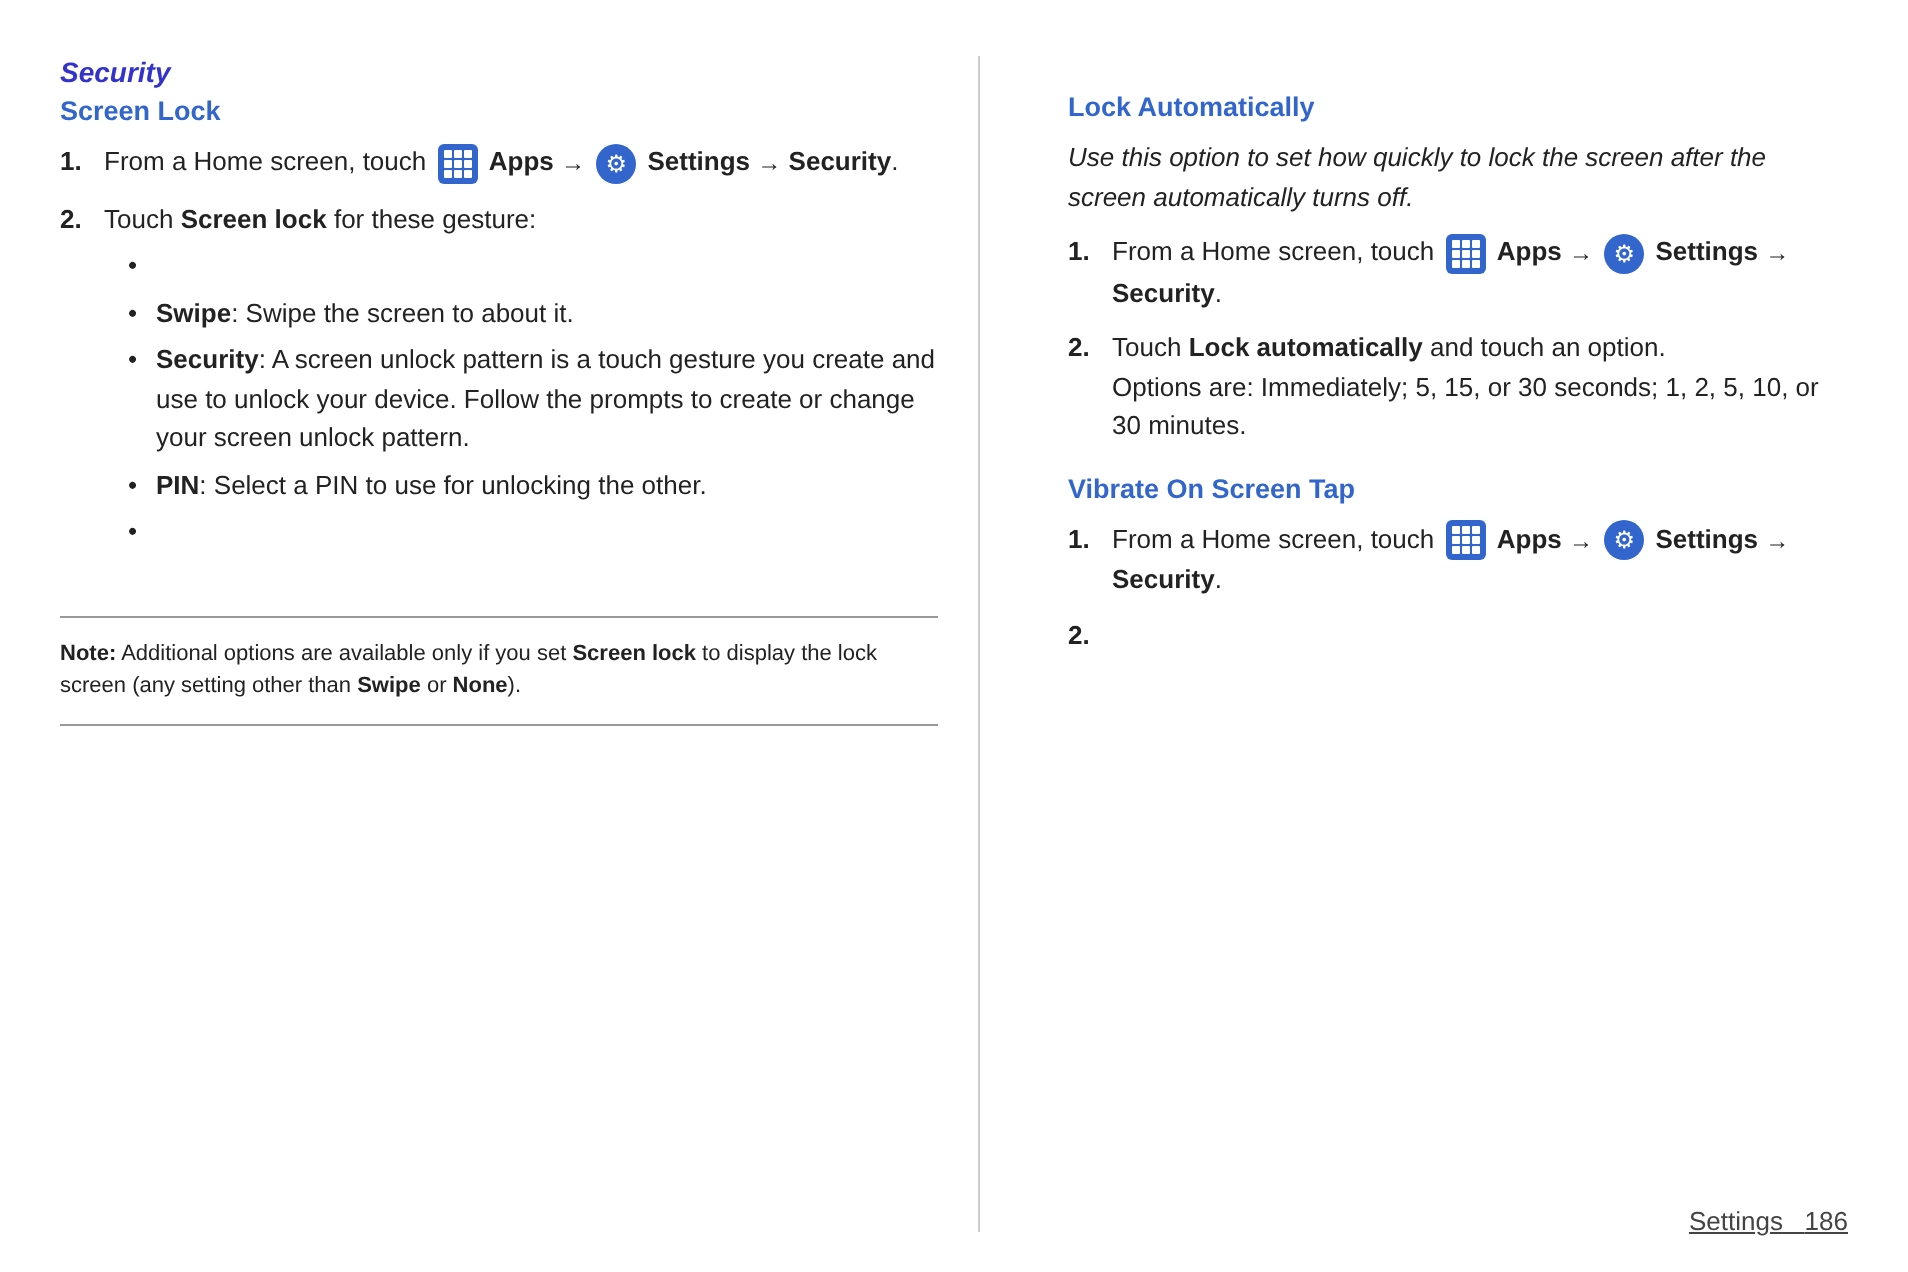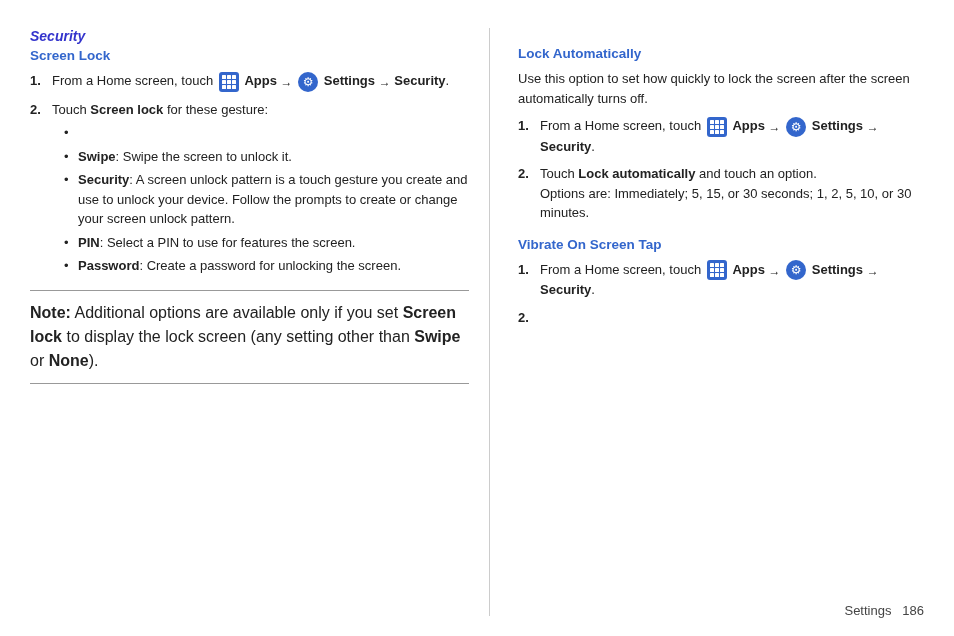--- a/index.html
+++ b/index.html
@@ -12,21 +12,21 @@
       height: 636px;
       overflow: hidden;
       position: relative;
     }
 
     .page {
       display: flex;
       width: 954px;
       height: 636px;
       padding: 28px 30px 20px 30px;
-      gap: 0;
+      gap: 16px;
     }
 
     .left-col {
       width: 460px;
       padding-right: 20px;
       border-right: 1px solid #ccc;
       flex-shrink: 0;
     }
 
     .right-col {
@@ -55,20 +55,21 @@
       font-weight: bold;
       color: #3366cc;
       font-size: 13.5px;
       margin-bottom: 8px;
     }
 
     p {
       margin-bottom: 8px;
       line-height: 1.5;
       font-size: 13px;
+      font-style: italic;
     }
 
     .numbered-list {
       list-style: none;
       padding: 0;
       margin-bottom: 10px;
     }
 
     .numbered-list > li {
       display: flex;
@@ -155,22 +156,22 @@
       display: inline;
       font-size: 12px;
       color: #222;
       vertical-align: middle;
     }
 
     .note-box {
       border-top: 1.5px solid #999;
       border-bottom: 1.5px solid #999;
       padding: 10px 0;
-      margin-top: 10px;
-      font-size: 16px;
+      margin-top: 28px;
+      font-size: 11px;
       line-height: 1.5;
     }
 
     .checkmark-icon {
       display: inline-block;
       width: 18px;
       height: 18px;
       border: 2px solid #3366cc;
       border-radius: 3px;
       vertical-align: middle;
@@ -188,20 +189,21 @@
       left: 1px;
       font-weight: bold;
     }
 
     .page-footer {
       position: absolute;
       bottom: 18px;
       right: 30px;
       font-size: 13px;
       color: #444;
+      text-decoration: underline;
     }
   </style>
 </head>
 <body>
 
 <div class="page">
 
   <div class="left-col">
 
     <div class="section-title-italic">Security</div>
@@ -239,33 +241,32 @@
         <span>
           <span>Touch</span>
           <strong>Screen lock</strong>
           <span>for these gesture:</span>
           <ul class="bullet-list">
             <li>
               <span class="bullet">•</span>
             </li>
             <li>
               <span class="bullet">•</span>
-              <span><strong>Swipe</strong><span>: Swipe the screen to unlock it.</span></span>
+              <span><strong>Swipe</strong><span>: Swipe the screen to about it.</span></span>
             </li>
             <li>
               <span class="bullet">•</span>
               <span><strong>Security</strong><span>: A screen unlock pattern is a touch gesture you create and use to unlock your device. Follow the prompts to create or change your screen unlock pattern.</span></span>
             </li>
             <li>
               <span class="bullet">•</span>
-              <span><strong>PIN</strong><span>: Select a PIN to use for features the screen.</span></span>
-            </li>
-            <li>
-              <span class="bullet">•</span>
-              <span><strong>Password</strong><span>: Create a password for unlocking the screen.</span></span>
+              <span><strong>PIN</strong><span>: Select a PIN to use for unlocking the other.</span></span>
+            </li>
+            <li>
+              <span class="bullet">•</span>
             </li>
           </ul>
         </span>
       </li>
     </ol>
 
     <div class="note-box">
       <strong>Note:</strong>
       <span>Additional options are available only if you set</span>
       <strong>Screen lock</strong>

